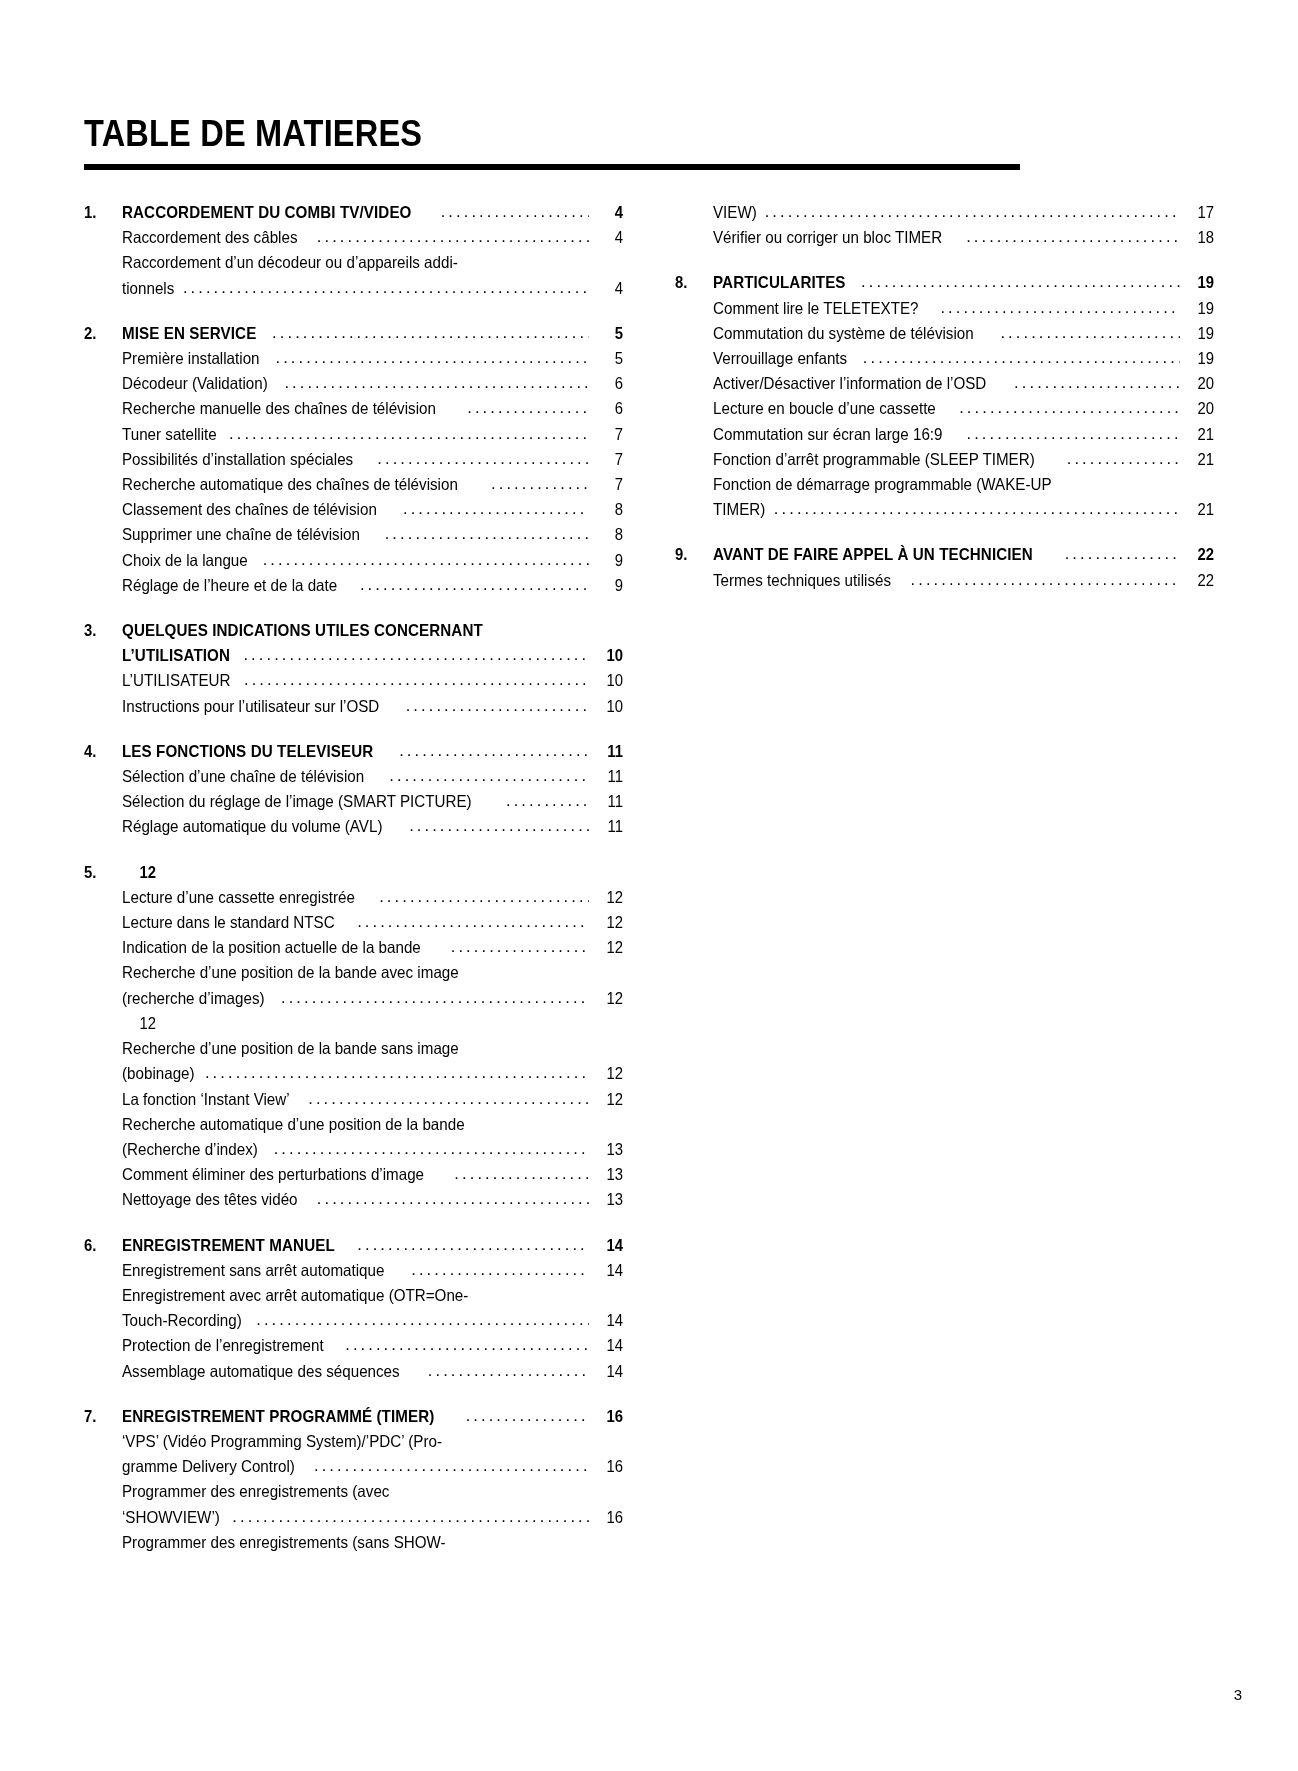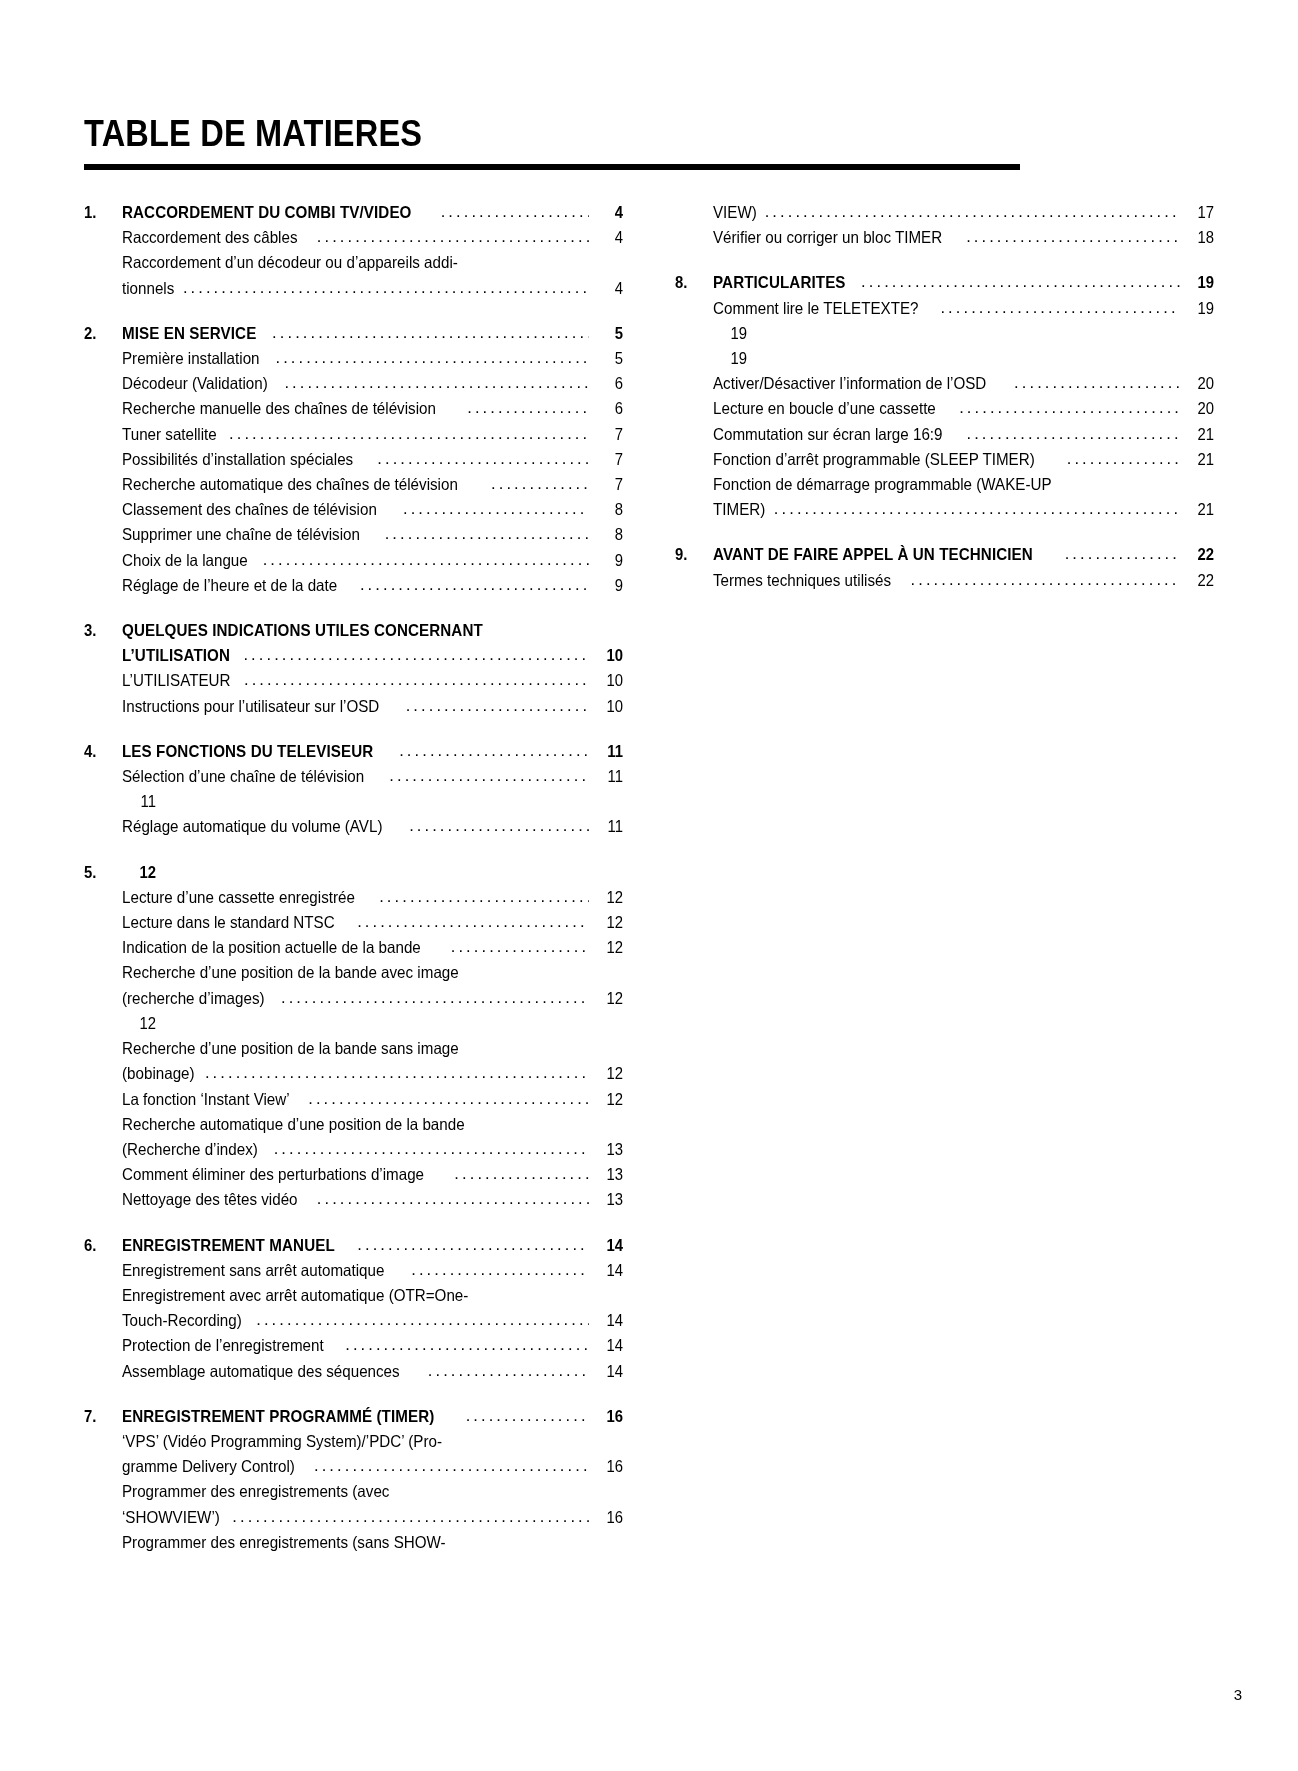--- a/index.html
+++ b/index.html
@@ -323,20 +323,24 @@
           <div class="toc-row cont">
             <div class="num-cell blank"></div>
             <div class="label-wrap">
               <span class="label">Sélection d’une chaîne de télévision</span>
               <span class="leader"></span>
             </div>
             <div class="page-cell">11</div>
           </div>
           <div class="toc-row cont">
             <div class="num-cell blank"></div>
+            <div class="label-wrap">
+              <span class="label">Sélection du réglage de l’image (SMART PICTURE)</span>
+              <span class="leader"></span>
+            </div>
             <div class="page-cell">11</div>
           </div>
           <div class="toc-row cont">
             <div class="num-cell blank"></div>
             <div class="label-wrap">
               <span class="label">Réglage automatique du volume (AVL)</span>
               <span class="leader"></span>
             </div>
             <div class="page-cell">11</div>
           </div>
@@ -579,24 +583,32 @@
           <div class="toc-row cont">
             <div class="num-cell blank"></div>
             <div class="label-wrap">
               <span class="label">Comment lire le TELETEXTE?</span>
               <span class="leader"></span>
             </div>
             <div class="page-cell">19</div>
           </div>
           <div class="toc-row cont">
             <div class="num-cell blank"></div>
+            <div class="label-wrap">
+              <span class="label">Commutation du système de télévision</span>
+              <span class="leader"></span>
+            </div>
             <div class="page-cell">19</div>
           </div>
           <div class="toc-row cont">
             <div class="num-cell blank"></div>
+            <div class="label-wrap">
+              <span class="label">Verrouillage enfants</span>
+              <span class="leader"></span>
+            </div>
             <div class="page-cell">19</div>
           </div>
           <div class="toc-row cont">
             <div class="num-cell blank"></div>
             <div class="label-wrap">
               <span class="label">Activer/Désactiver l’information de l’OSD</span>
               <span class="leader"></span>
             </div>
             <div class="page-cell">20</div>
           </div>

